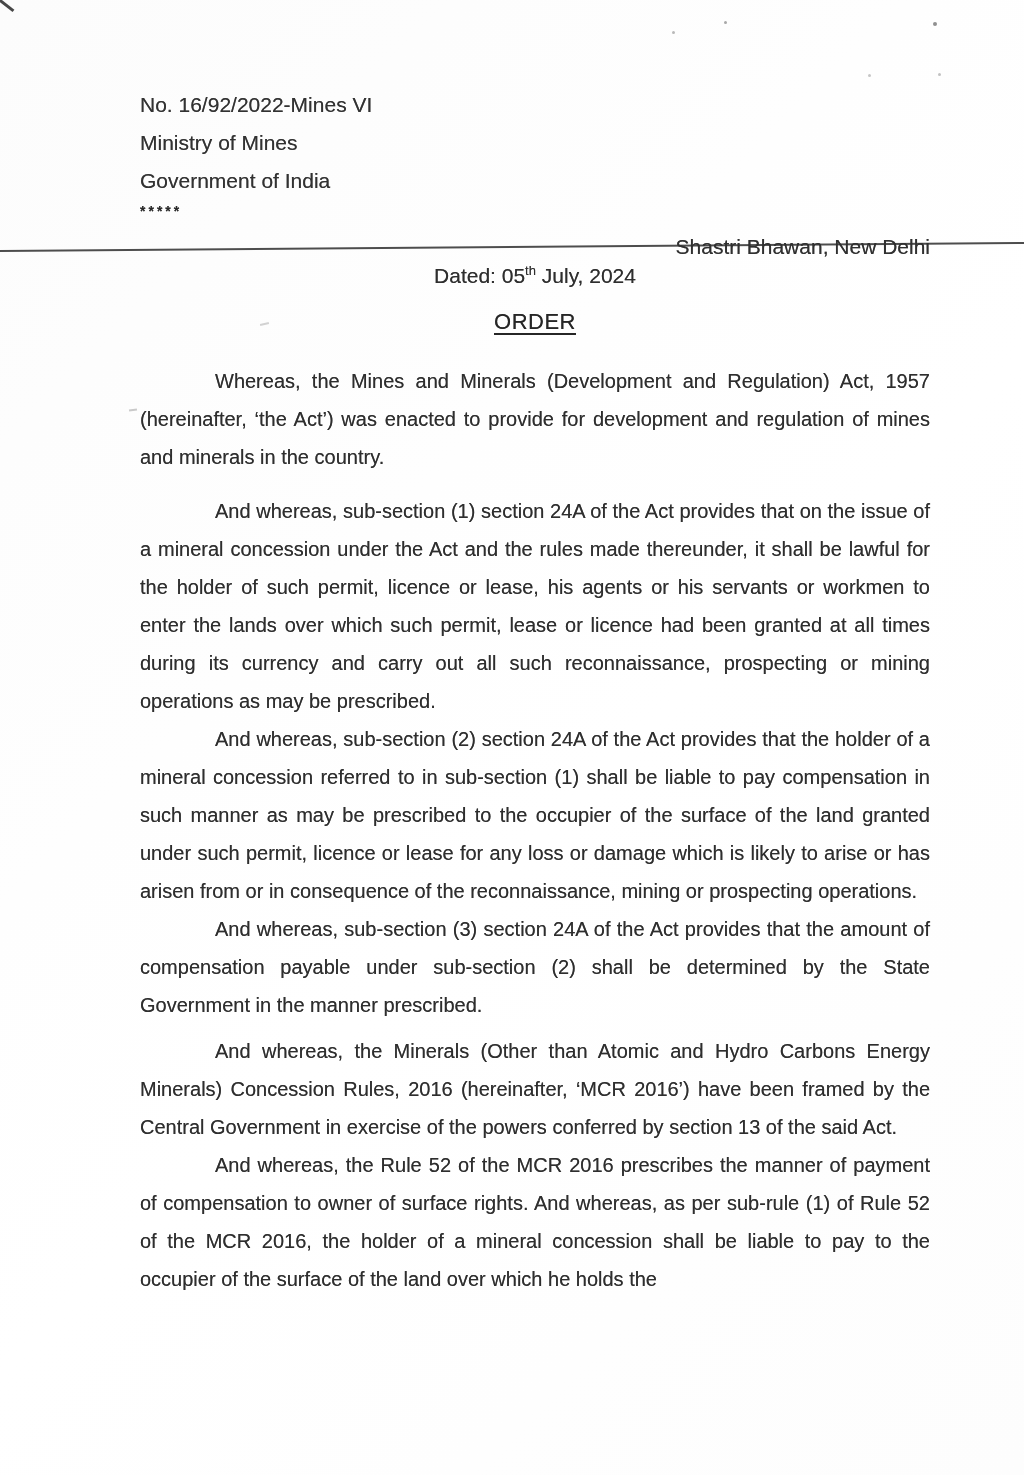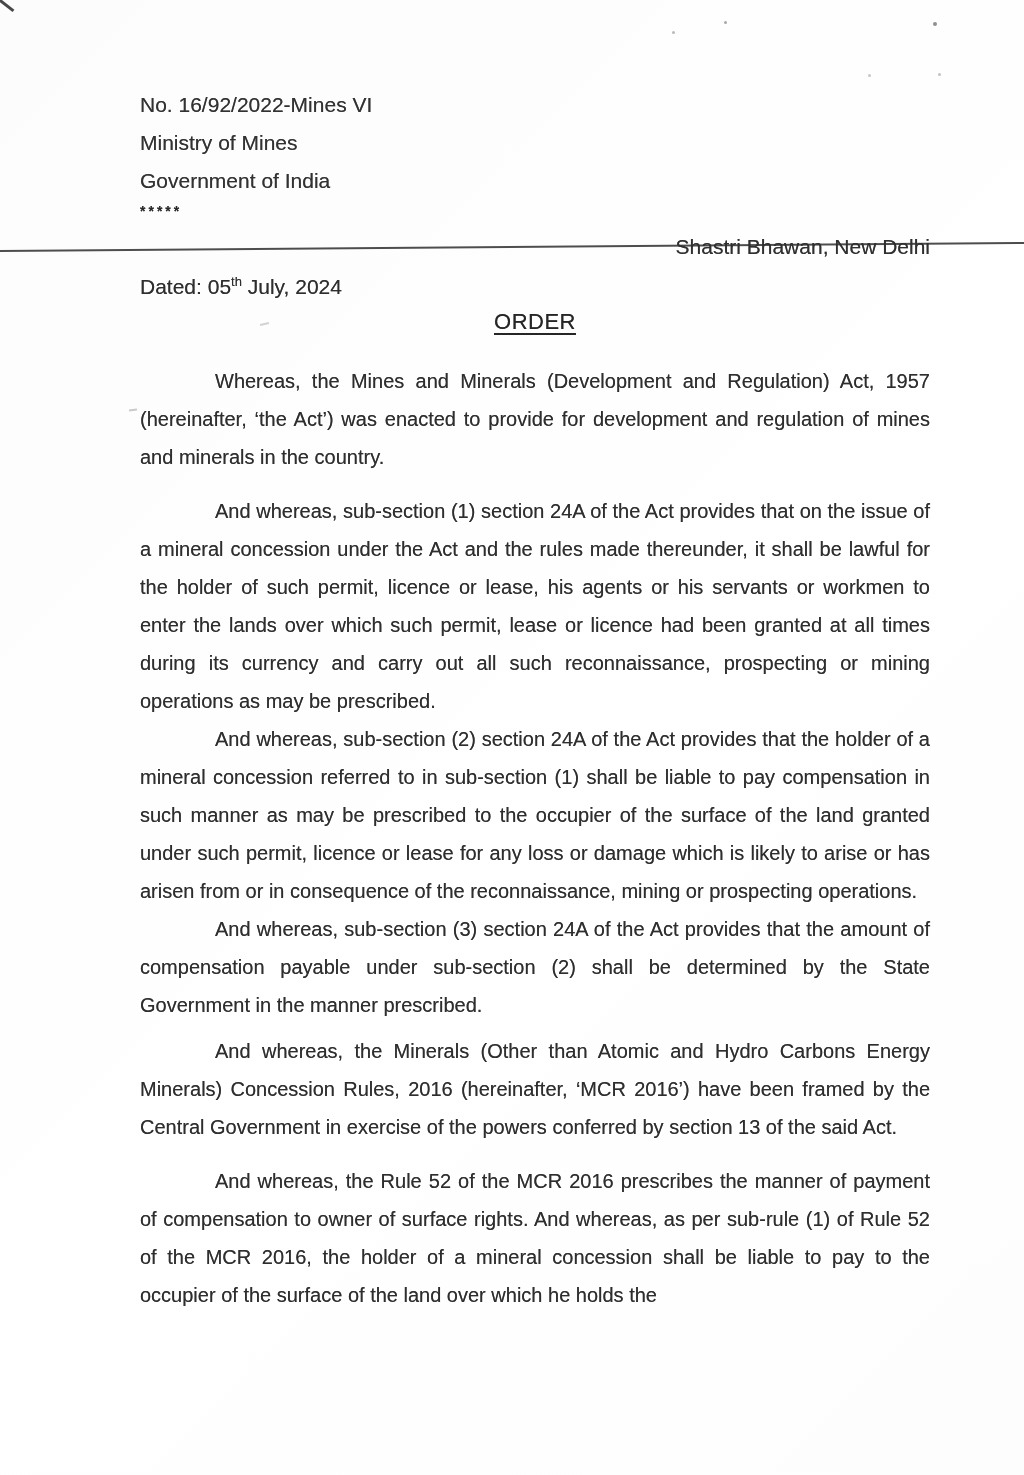--- a/index.html
+++ b/index.html
@@ -53,24 +53,24 @@
     top: 220px;
     left: 140px;
     width: 790px;
     text-align: right;
     font-size: 21px;
     color: #303030;
     margin-top: 15px;
   }
   .dateline {
     position: absolute;
-    top: 275px;
+    top: 264px;
     left: 140px;
     width: 790px;
-    text-align: left;
+    text-align: center;
     font-size: 21px;
     color: #2e2e2e;
   }
   .dateline sup {
     font-size: 13px;
     line-height: 0;
   }
   .order-heading {
     position: absolute;
     top: 309px;
@@ -99,21 +99,21 @@
   }
   .bodytext p {
     margin: 0;
     line-height: 38px;
     text-indent: 75px;
   }
   .bodytext p:nth-of-type(1) { margin-bottom: 16px; }
   .bodytext p:nth-of-type(2) { }
   .bodytext p:nth-of-type(3) { }
   .bodytext p:nth-of-type(4) { margin-bottom: 8px; }
-  .bodytext p:nth-of-type(5) { margin-bottom: 16px; }
+  .bodytext p:nth-of-type(5) { margin-bottom: 0; }
   
   .corner-tick {
     position: absolute;
     top: 2px;
     left: -8px;
     width: 24px;
     height: 3px;
     background: #474747;
     transform: rotate(38deg);
   }

